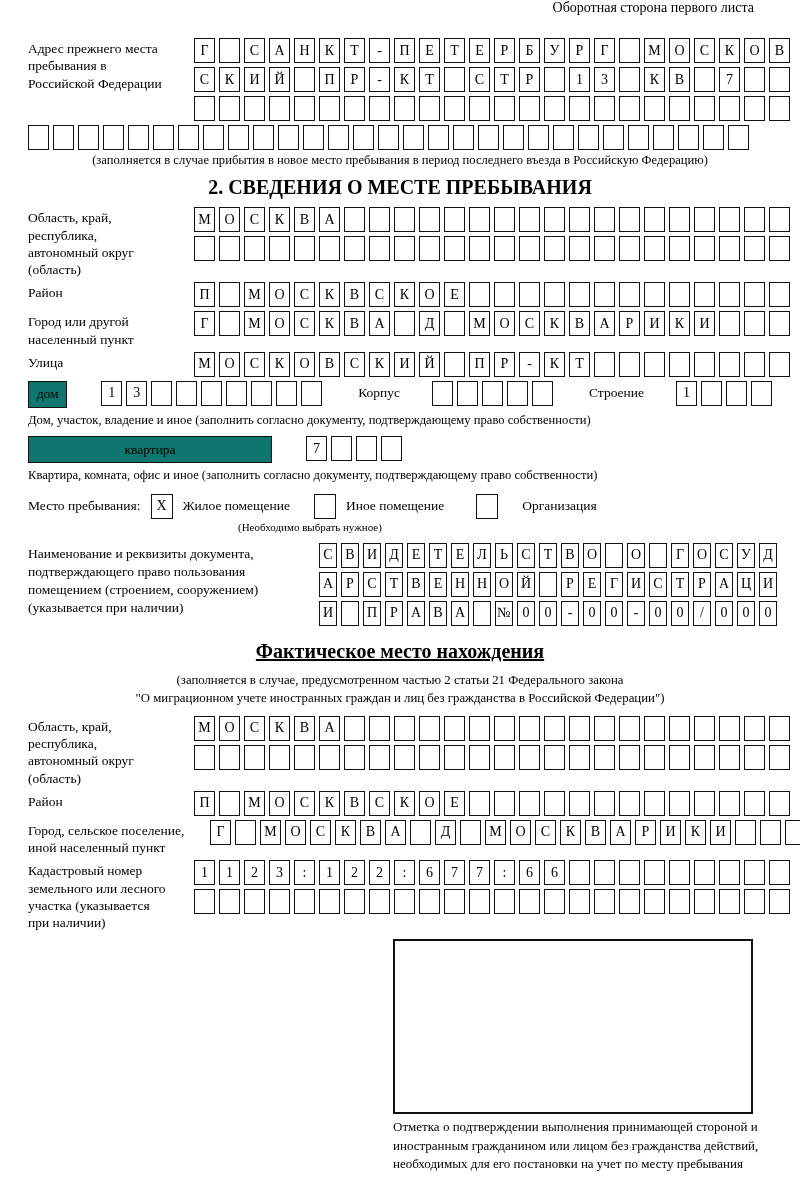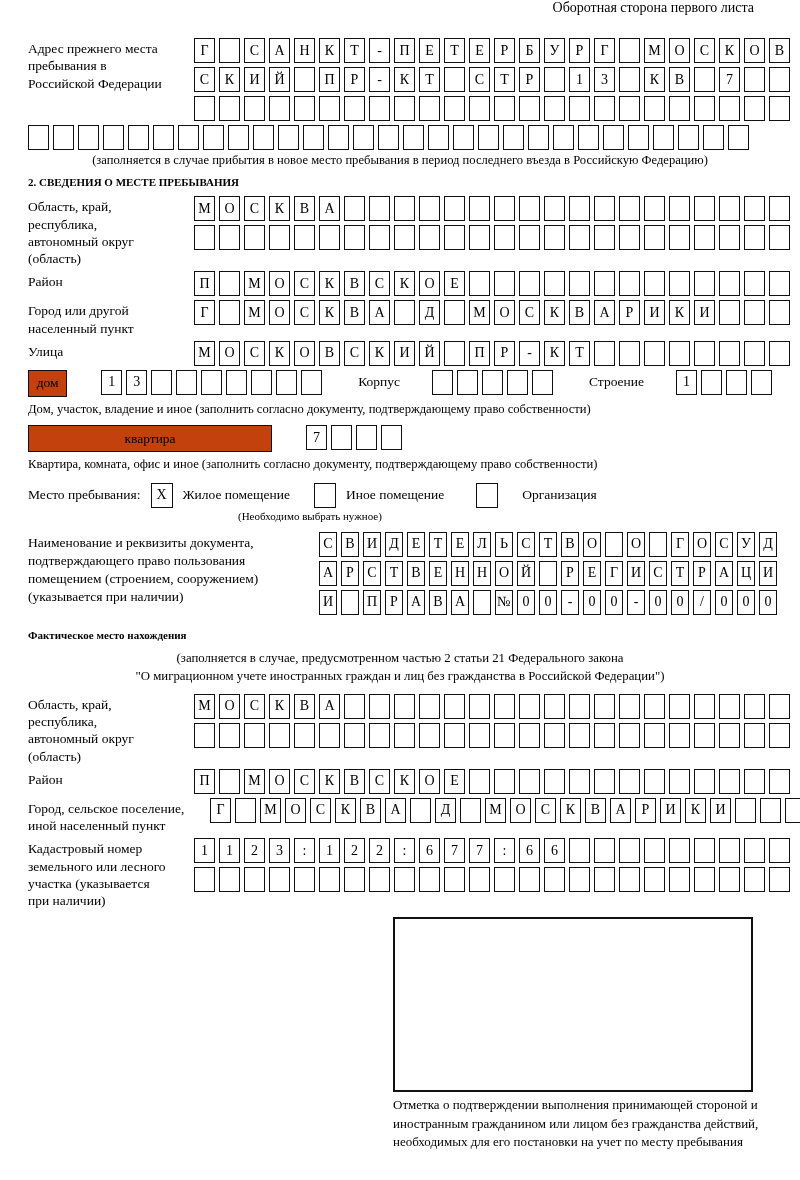--- a/index.html
+++ b/index.html
@@ -8,22 +8,22 @@
   .hdr{ text-align:right;padding-right:18px;font-size:14px;margin-bottom:22px;}
   .row{display:flex;align-items:flex-start;margin-bottom:4px;gap:24px;}
   .label{width:142px;flex-shrink:0;line-height:1.28;padding-top:2px;}
   .label-wide{width:158px;flex-shrink:0;line-height:1.28;padding-top:2px;}
   .label-doc{width:267px;flex-shrink:0;line-height:1.35;padding-top:2px;}
   .grid{display:flex;gap:4px;flex-wrap:nowrap;}
   .gridcol{display:flex;flex-direction:column;gap:4px;}
   .cell{width:21px;height:25px;border:1.6px solid #111;box-sizing:border-box;display:flex;align-items:center;justify-content:center;font-size:14px;flex-shrink:0;background:#fff;}
   .narrow .cell{width:18px;}
   .caption{font-size:12.6px;text-align:center;margin:2px 0 8px 0;line-height:1.3;}
-  .sect-title{font-weight:bold;font-size:11px;margin:4px 0 8px 0;}
-  .named-box{border:1.6px solid #111;height:27px;box-sizing:border-box;display:flex;align-items:center;justify-content:center;font-size:13.5px;margin-right:10px;background:#c2410c;}
+  .sect-title{font-weight:bold;text-align:center;font-size:20px;margin:4px 0 8px 0;}
+  .named-box{border:1.6px solid #111;height:27px;box-sizing:border-box;display:flex;align-items:center;justify-content:center;font-size:13.5px;margin-right:10px;background:#0f766e;}
   .dom-box{width:170px;}
   .kv-box{width:244px;}
   .inline-label{margin:4px 8px 0 12px;white-space:nowrap;}
   .stay-row{display:flex;align-items:center;gap:10px;margin:10px 0 2px 0;}
   .chk{width:22px;height:25px;border:1.6px solid #111;box-sizing:border-box;display:flex;align-items:center;justify-content:center;font-size:14px;background:#fff;}
   .stay-note{font-size:11px;margin:0 0 10px 210px;}
   .actual-cap{font-size:12.8px;text-align:center;line-height:1.45;margin-bottom:8px;}
   .stamp-wrap{margin-left:365px;margin-top:8px;width:372px;}
   .stamp-box{width:360px;height:175px;border:2px solid #111;box-sizing:border-box;background:#fff;}
   .stamp-cap{font-size:13px;text-align:left;line-height:1.4;margin-top:4px;}
@@ -423,21 +423,21 @@
           <div class="cell">0</div>
           <div class="cell">0</div>
           <div class="cell">/</div>
           <div class="cell">0</div>
           <div class="cell">0</div>
           <div class="cell">0</div>
         </div>
     </div>
   </div>
 
-  <div class="sect-title" style="margin-top:14px;">Фактическое место нахождения</div>
+  <div class="sect-title" style="margin-top:14px;text-decoration:underline;">Фактическое место нахождения</div>
   <div class="actual-cap">
     <span>(заполняется в случае, предусмотренном частью 2 статьи 21 Федерального закона</span><br>
     <span>"О миграционном учете иностранных граждан и лиц без гражданства в Российской Федерации")</span>
   </div>
 
   <div class="row">
     <div class="label">Область, край, республика, автономный округ (область)</div>
     <div class="gridcol">
       <div class="grid">
           <div class="cell">М</div>

